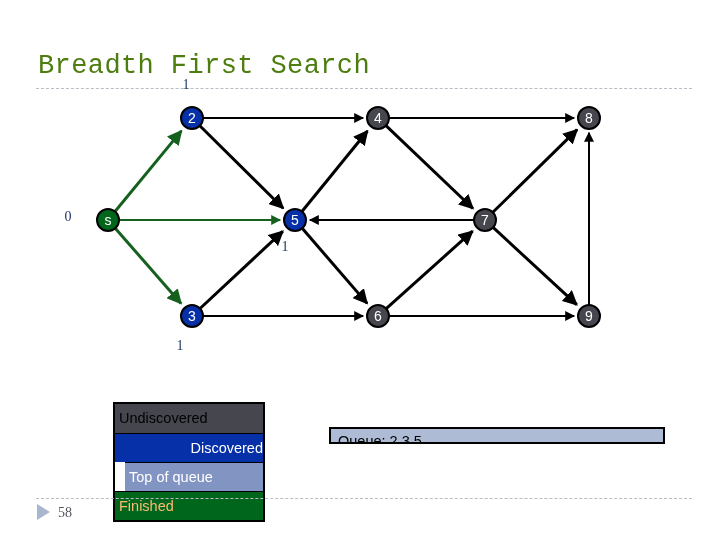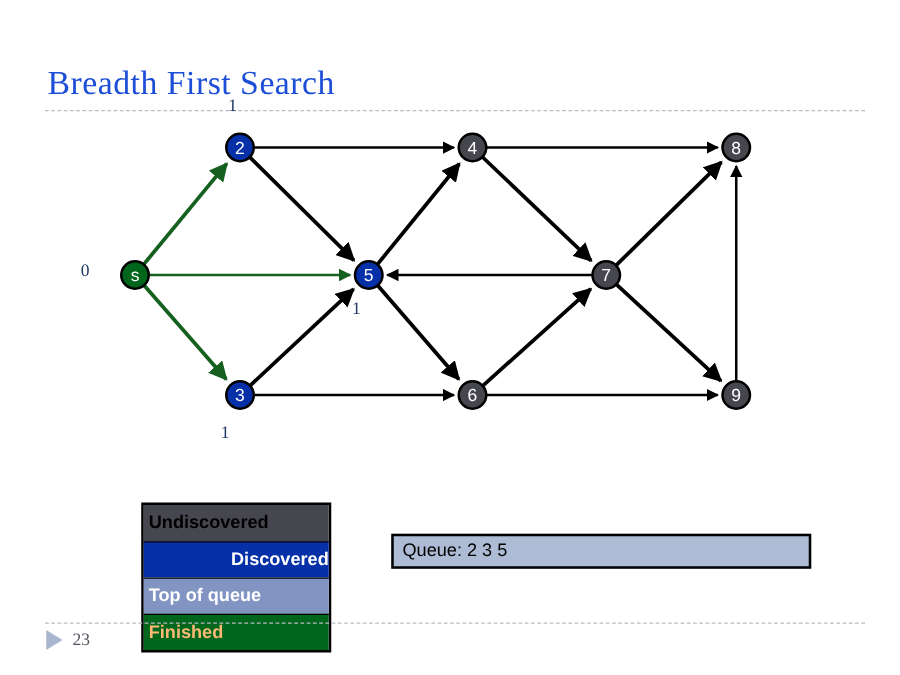--- a/index.html
+++ b/index.html
@@ -21,24 +21,24 @@
     width: 720px;
     height: 540px;
     background: #ffffff;
   }
 
   
   #page-title {
     position: absolute;
     left: 38px;
     top: 50px;
-    font-family: Liberation Serif, serif;
+    font-family: Liberation Mono, monospace;
     font-size: 27px;
     line-height: 32px;
-    color: #1d4ed8;
+    color: #4d7c0f;
     letter-spacing: 0.4px;
     white-space: nowrap;
   }
 
   
   .dash-rule {
     position: absolute;
     left: 36px;
     width: 656px;
     height: 0;
@@ -56,40 +56,39 @@
   }
 
   
   #legend {
     position: absolute;
     left: 113px;
     top: 402px;
     width: 152px;
     border: 2px solid #000000;
     box-sizing: border-box;
-    font-weight: bold;
   }
   .legend-row {
     height: 29px;
     line-height: 29px;
     padding-left: 4px;
     font-size: 14.5px;
     box-sizing: border-box;
     white-space: nowrap;
     overflow: hidden;
   }
   .legend-row + .legend-row { border-top: 1px solid #000000; }
 
   
   #queue-box {
     position: absolute;
-    left: 313px;
+    left: 329px;
     top: 427px;
     width: 336px;
-    height: 28px;
+    height: 17px;
     background: #adbbd4;
     border: 2px solid #000000;
     box-sizing: border-box;
     font-size: 14.5px;
     line-height: 24px;
     padding-left: 7px;
     color: #000000;
     white-space: nowrap;
     overflow: hidden;
   }
@@ -193,25 +192,25 @@
         <text x="68" y="221" text-anchor="middle" font-family="&quot;Liberation Serif&quot;, serif" font-size="14" fill="#1f3864">0</text>
         <text x="186" y="89" text-anchor="middle" font-family="&quot;Liberation Serif&quot;, serif" font-size="14" fill="#1f3864">1</text>
         <text x="180" y="350" text-anchor="middle" font-family="&quot;Liberation Serif&quot;, serif" font-size="14" fill="#1f3864">1</text>
         <text x="285" y="251" text-anchor="middle" font-family="&quot;Liberation Serif&quot;, serif" font-size="14" fill="#1f3864">1</text>
       </g>
   </svg>
 
   <div id="legend">
       <div class="legend-row" style="background: rgb(70, 70, 79); color: rgb(0, 0, 0);">Undiscovered</div>
       <div class="legend-row" style="background: rgb(6, 48, 168); color: rgb(255, 255, 255); text-align: right;">Discovered</div>
-      <div class="legend-row" style="background: rgb(130, 148, 194); color: rgb(255, 255, 255);">Top of queue</div>
+      <div class="legend-row" style="background: rgb(130, 148, 194); color: rgb(255, 255, 255); margin-left: 10px;">Top of queue</div>
       <div class="legend-row" style="background: rgb(0, 102, 27); color: #fdba74;">Finished</div>
     </div>
 
   <div id="queue-box">Queue: 2 3 5</div>
 
   <div class="dash-rule" id="dash-rule-bottom"></div>
 
   <div id="footer-play-icon"></div>
 
-  <div id="footer-page-number">23</div>
+  <div id="footer-page-number">58</div>
 
 </div>
 
 </body></html>

